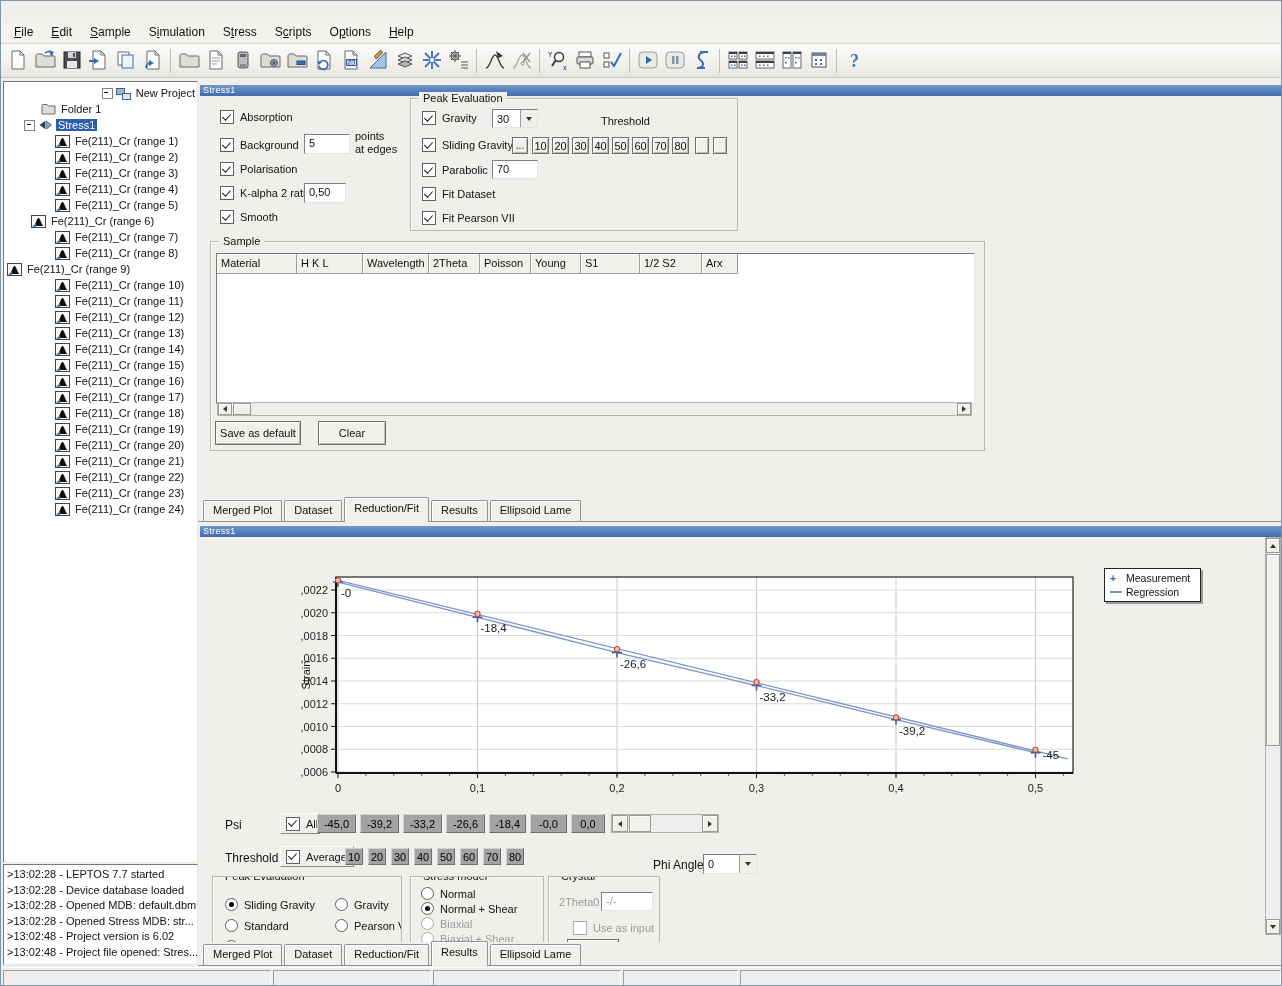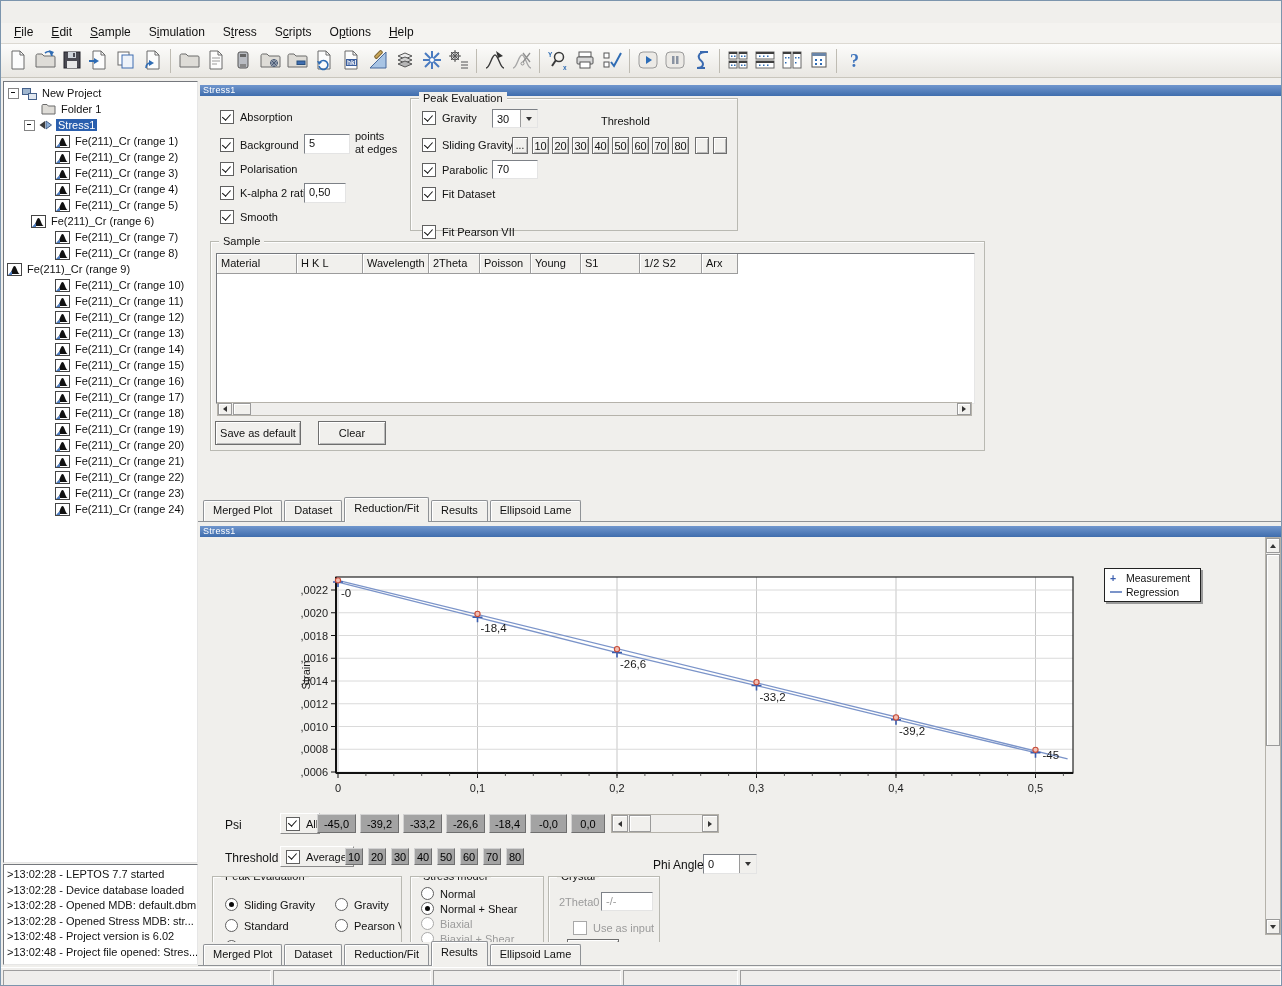--- a/index.html
+++ b/index.html
@@ -392,21 +392,21 @@
       <div class="tsep"></div>
       <span class="tbtn">
         <span><svg width="22" height="22" viewBox="0 0 22 22">
             <text x="6" y="18" font-size="18" font-weight="bold" fill="#3f74bc" font-family="Liberation Serif,serif">?</text>
           </svg></span>
       </span>
     </div>
 
   <div class="abs sunken" id="treebox">
       <div id="tree" style="padding-top:3px">
-        <div class="trow" style="padding-left: 4px;">
+        <div class="trow" style="padding-left: 4px; justify-content: flex-end;">
           <span class="exp"></span>
           <span class="tico">
             <svg width="15" height="14" viewBox="0 0 15 14">
               <rect x="0.5" y="2.5" width="8" height="6" fill="#9fb6cf" stroke="#44608a"></rect>
               <rect x="6.5" y="7.5" width="8" height="6" fill="#dfe6ee" stroke="#44608a"></rect>
             </svg>
           </span>
           <span class="tlbl">New Project</span>
         </div>
         <div class="trow" style="padding-left: 34px;">
@@ -741,21 +741,21 @@
     </div>
   <label class="cb" style="left:421px;top:162px">
       <span class="cbx on"></span>
       <span>Parabolic</span>
     </label>
   <div class="tbox" style="left:491px;top:159px;width:46px;height:19px">70</div>
   <label class="cb" style="left:421px;top:186px">
       <span class="cbx on"></span>
       <span>Fit Dataset</span>
     </label>
-  <label class="cb" style="left:421px;top:224px">
+  <label class="cb" style="left:421px;top:210px">
       <span class="cbx on"></span>
       <span>Fit Pearson VII</span>
     </label>
 
   <div class="abs groupbox" style="left:209px;top:240px;width:773px;height:208px">
     <span class="gleg">Sample</span>
   </div>
   <div class="abs sunken" id="tblwrap">
       <div id="tbl">
         <div class="trh">

